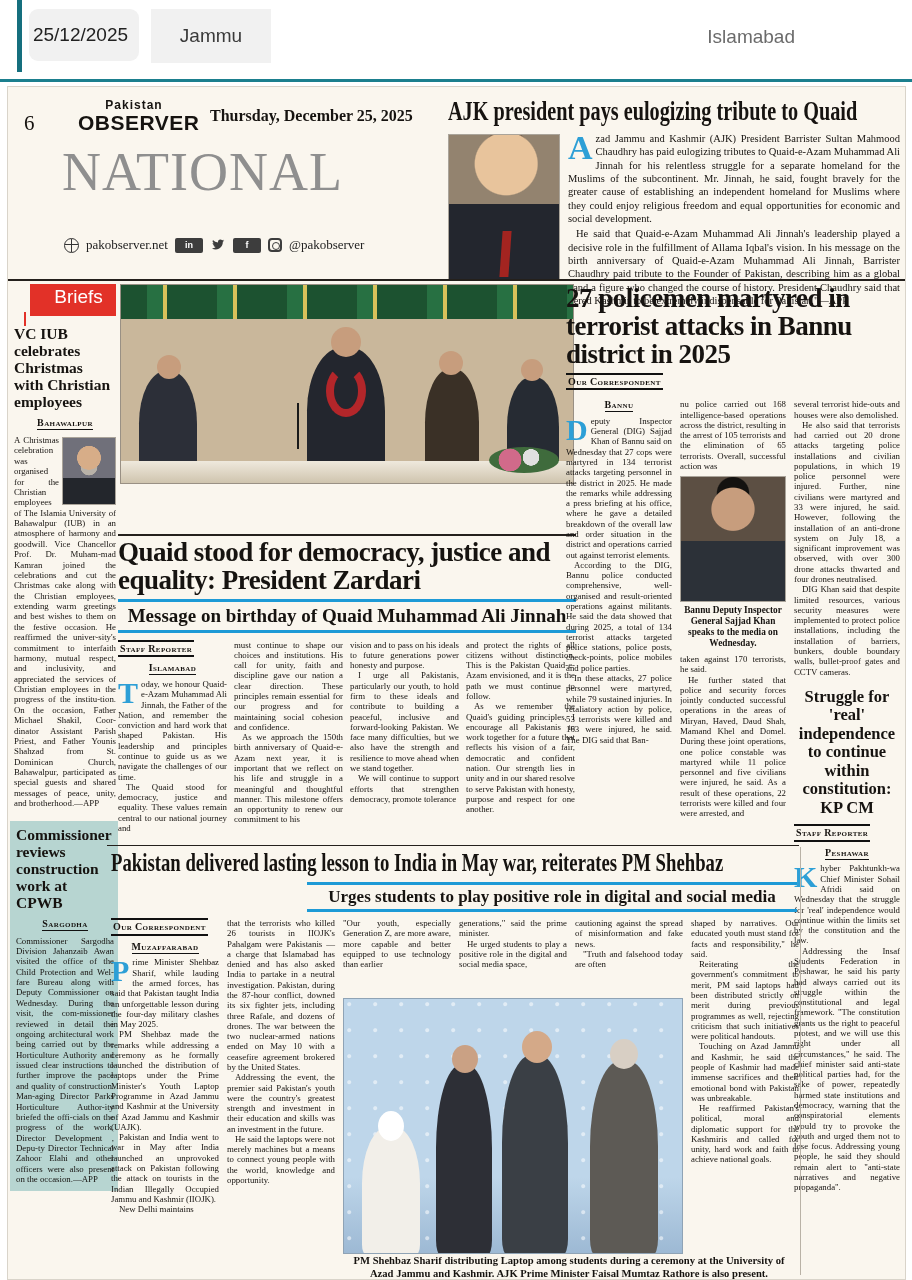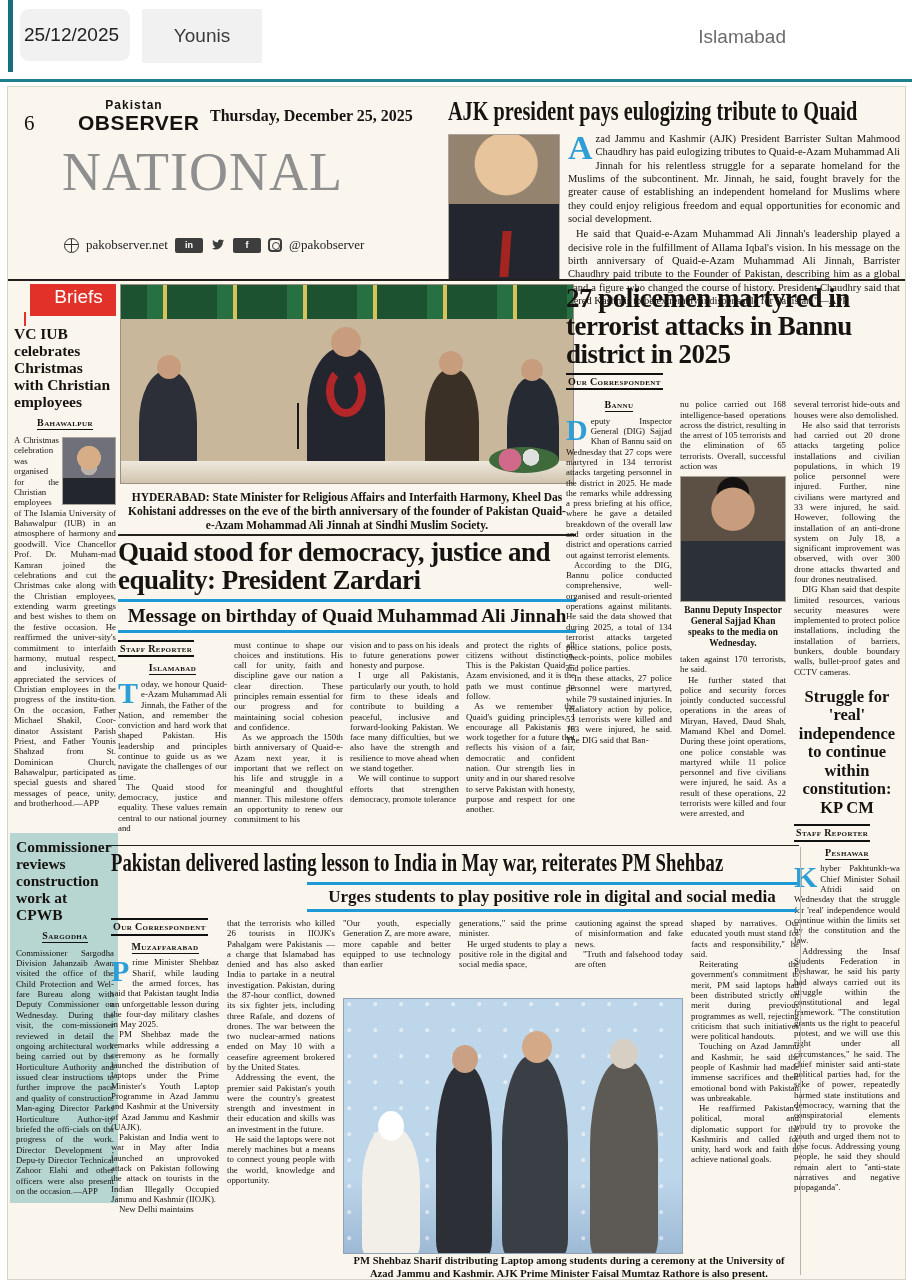--- a/index.html
+++ b/index.html
@@ -1,19 +1,19 @@
 <!DOCTYPE html>
 <html><head>
 <meta charset="utf-8">
 <style>
   html,body{margin:0;padding:0;background:#fff;}
   body{width:912px;height:1280px;position:relative;font-family:"Liberation Serif",serif;color:#161310;overflow:hidden;}
 
   
-  .appbar{position:absolute;left:8px;top:0;width:796px;height:80px;background:#fff;}
+  .appbar{position:absolute;left:17px;top:0;width:796px;height:80px;background:#fff;}
   .edge{position:absolute;left:0;top:0;width:5px;height:72px;background:#156f7e;}
   .date-select{position:absolute;left:12px;top:9px;width:110px;height:52px;background:#f1f1f1;border:none;border-radius:9px;
     font-family:"Liberation Sans",sans-serif;font-size:19px;color:#222;display:flex;align-items:center;justify-content:center;gap:7px;cursor:pointer;}
   .pages-btn{position:absolute;left:134px;top:9px;width:120px;height:54px;background:#f1f1f1;border:none;
     font-family:"Liberation Sans",sans-serif;font-size:19px;color:#3a3a3a;cursor:pointer;}
   .city{position:absolute;right:18px;top:26px;font-family:"Liberation Sans",sans-serif;font-size:19px;color:#6b6b6b;}
   .accent-rule{position:absolute;left:0;top:79px;width:912px;height:3px;background:#1b7f8e;}
 
   
   .paper{position:absolute;left:7px;top:86px;width:897px;height:1192px;background:#faf6ee;border:1px solid #d9d4ca;overflow:hidden;}
@@ -63,21 +63,21 @@
   .briefs-banner{margin-left:20px;width:86px;height:32px;background:#e23128;color:#fff;font-family:"Liberation Sans",sans-serif;
     font-size:19px;text-align:center;line-height:26px;padding-left:11px;}
   .briefs-bracket{position:absolute;left:14px;top:28px;width:2px;height:14px;background:#e23128;}
   .brief-h{font-size:15.5px;line-height:1.1;margin:9px 2px 7px 4px;}
   .brief-body{font-size:8.8px;line-height:1.18;padding:0 2px 0 4px;text-align:justify;}
   .brief-body .dl{margin:0 0 6px;}
   .brief-photo{float:right;width:54px;height:68px;margin:2px 0 2px 3px;
     background:radial-gradient(circle at 50% 30%,#d7ad88 0 22%,transparent 23%),
     radial-gradient(circle at 50% 44%,#b9b2a8 0 18%,transparent 19%),
     linear-gradient(180deg,#70707a 0 60%,#23262c 60%);}
-  .brief2{background:#b7d5d1;margin-top:24px;padding:3px 2px 6px;}
+  .brief2{background:#b7d5d1;margin-top:12px;padding:3px 2px 6px;}
   .brief2 .brief-h{margin-top:2px;}
 
   
   .event-photo{position:absolute;left:112px;top:197px;width:454px;height:200px;background:#c9b79b;overflow:hidden;border:1px solid #999084;}
   .ep-banner{position:absolute;left:0;top:0;width:100%;height:34px;
     background:repeating-linear-gradient(90deg,#1c5230 0 26px,#277042 26px 42px,#d8c25a 42px 46px,#1c5230 46px 70px);}
   .ep-person{position:absolute;border-radius:46% 46% 12% 12%;}
   .ep-head{position:absolute;border-radius:50%;background:#c79d7d;}
   .ep-garland{position:absolute;width:40px;height:52px;border-radius:50%;border:8px solid #b3262a;border-top-color:transparent;}
   .ep-mic{position:absolute;width:2px;height:46px;background:#1a1a1a;}
@@ -130,21 +130,21 @@
 <body>
 
 <div class="appbar">
   <div class="edge"></div>
   <button class="date-select">
     <span>25/12/2025</span>
     <svg width="12" height="8" viewBox="0 0 12 8">
         <path d="M1 1l5 5 5-5" stroke="#555" stroke-width="1.6" fill="none"></path>
       </svg>
   </button>
-  <button class="pages-btn">Younis</button>
+  <button class="pages-btn">Jammu</button>
   <div class="city">Islamabad</div>
 </div>
 <div class="accent-rule"></div>
 
 <div class="paper">
 
   <div class="pageno">6</div>
   <div class="brand">
     <span class="brand-top">Pakistan</span>
     <span class="brand-bottom">OBSERVER</span>
@@ -202,21 +202,20 @@
     <div class="ep-head" style="left:210px;top:42px;width:30px;height:30px;"></div>
     <div class="ep-garland" style="left:205px;top:80px;"></div>
     <div class="ep-mic" style="left:176px;top:118px;"></div>
     <div class="ep-person" style="left:304px;top:84px;width:54px;height:116px;background:#3a3026;"></div>
     <div class="ep-head" style="left:318px;top:66px;width:24px;height:24px;"></div>
     <div class="ep-person" style="left:386px;top:92px;width:52px;height:108px;background:#262b33;"></div>
     <div class="ep-head" style="left:400px;top:74px;width:22px;height:22px;"></div>
     <div class="ep-table"></div>
     <div class="ep-flowers"></div>
   </div>
-  <div class="caption1">HYDERABAD: State Minister for Religious Affairs and Interfaith Harmony, Kheel Das Kohistani addresses on the eve of the birth anniversary of the founder of Pakistan Quaid-e-Azam Mohammad Ali Jinnah at Sindhi Muslim Society.</div>
 
   <article class="zardari">
     <h2 class="z-head">Quaid stood for democracy, justice and equality: President Zardari</h2>
     <div class="z-sub">Message on birthday of Quaid Muhammad Ali Jinnah</div>
     <div class="z-cols">
       <div class="col colp">
         <span class="byl">Staff Reporter</span>
         <span class="dl"><span>Islamabad</span></span>
         <p><span class="dropcap">T</span><span>oday, we honour Quaid-e-Azam Muhammad Ali Jinnah, the Father of the Nation, and remember the conviction and hard work that shaped Pakistan. His leadership and principles continue to guide us as we navigate the challenges of our time.</span></p>
         <p>The Quaid stood for democracy, justice and equality. These values remain central to our national journey and</p>

